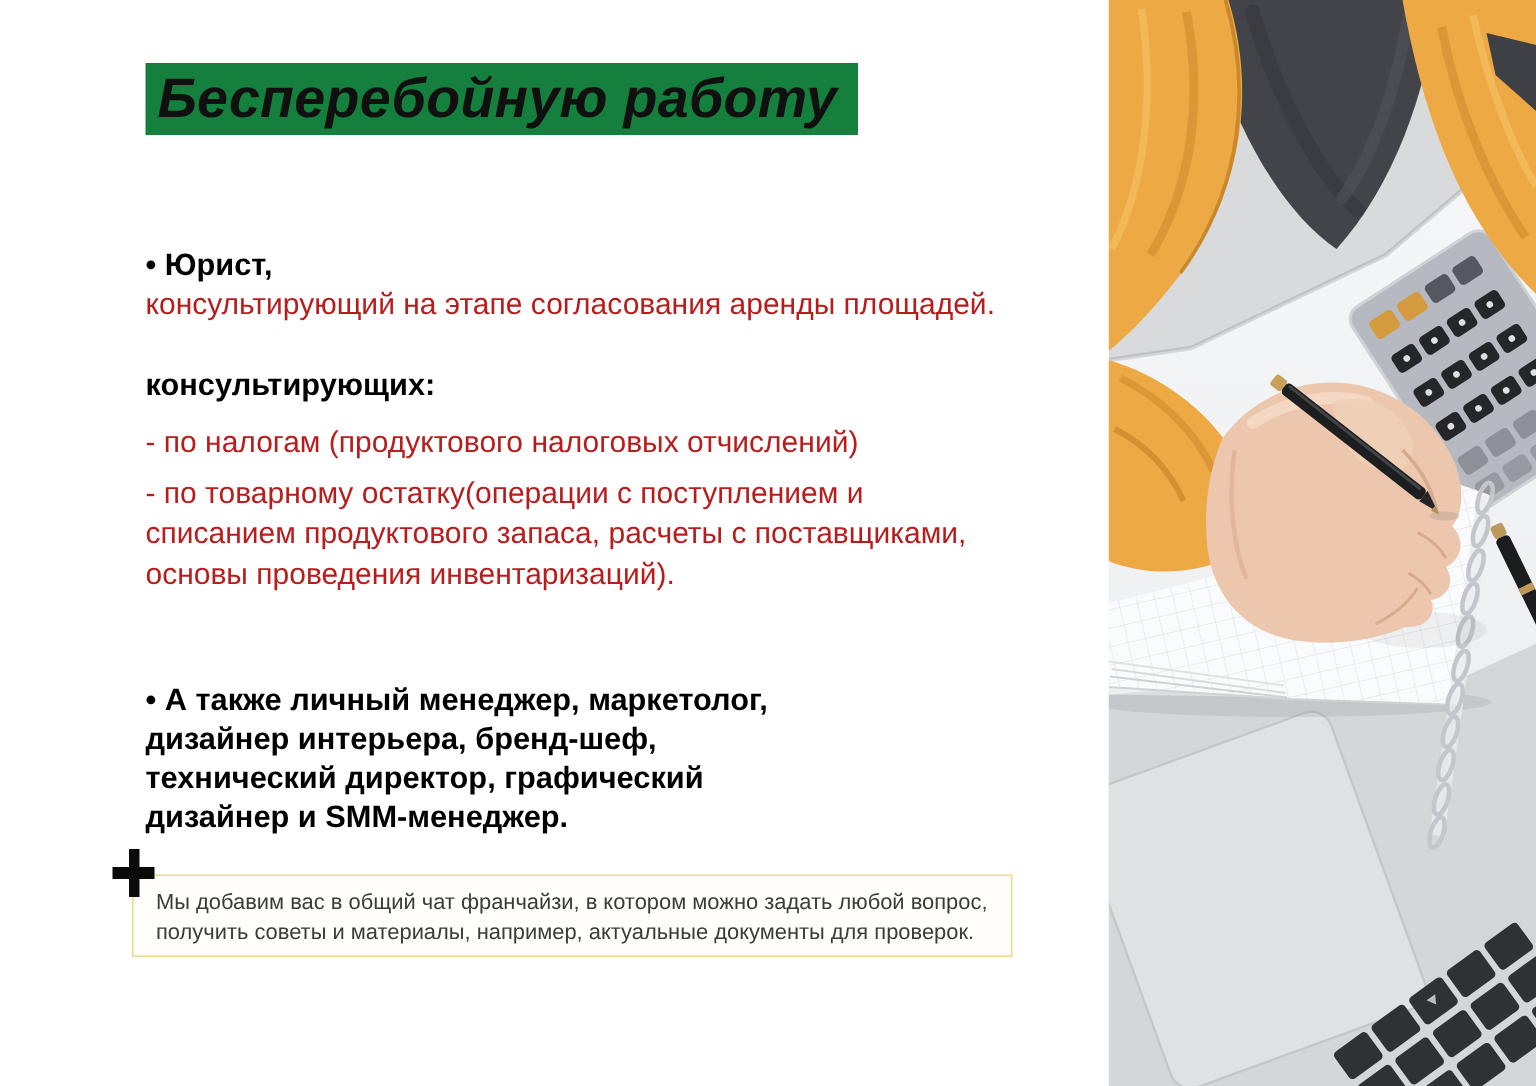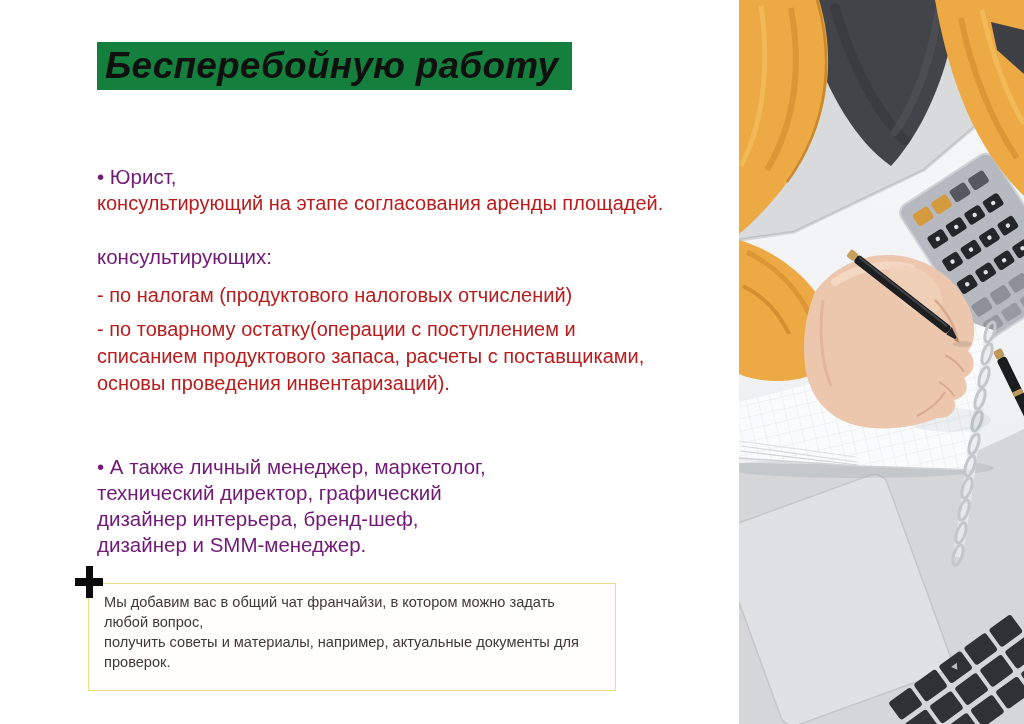--- a/index.html
+++ b/index.html
@@ -21,35 +21,35 @@
     font-style:italic;
     font-weight:800;
     font-size:37px;
     line-height:40px;
     letter-spacing:0.2px;
     padding:4px 14px 4px 8px;
   }
 
   
   .item { position:absolute; left:97px; width:645px; color:#1e1e1e; }
-  .b { font-weight:400; font-size:20.5px; line-height:26px; color:#701a75; }
+  .b { font-weight:700; font-size:20.5px; line-height:26px; color:#000000; }
   .r { font-weight:400; font-size:20px;   line-height:27px; color:#b91c1c; }
   .item1 { top:163px; }
   .item1 .b { line-height:27px; }
   .item2 { top:244px; }
   .item2 .sub1 { margin-top:12px; }
   .item2 .sub2 { margin-top:7px; }
   .item3 { top:454px; }
 
   
   .note {
-    position:absolute; left:88px; top:583px; width:528px;
+    position:absolute; left:88px; top:583px; width:587px;
     background:#fffefb;
     border:1.5px solid #EED98B;
-    padding:8px 15px 18px;
+    padding:8px 15px 5px;
     font-size:14.6px; line-height:20px; color:#3b3b3b;
   }
   .plus { position:absolute; left:75px; top:566px; width:28px; height:32px; z-index:3; }
   .plus::before { content:""; position:absolute; left:10.5px; top:0; width:7.5px; height:32px; background:#0a0a0a; }
   .plus::after  { content:""; position:absolute; left:0; top:12px; width:28px; height:7.5px; background:#0a0a0a; }
 
   
   .photo { position:absolute; left:739px; top:0; width:285px; height:724px; overflow:hidden; }
   .photo svg { display:block; }
 </style>
@@ -74,22 +74,22 @@
     </div>
     <div class="sub2">
       <div class="r">- по товарному остатку(операции с поступлением и</div>
       <div class="r">списанием продуктового запаса, расчеты с поставщиками,</div>
       <div class="r">основы проведения инвентаризаций).</div>
     </div>
   </div>
 
   <div class="item item3">
     <div class="b">• А также личный менеджер, маркетолог,</div>
+    <div class="b">дизайнер интерьера, бренд-шеф,</div>
     <div class="b">технический директор, графический</div>
-    <div class="b">дизайнер интерьера, бренд-шеф,</div>
     <div class="b">дизайнер и SMM-менеджер.</div>
   </div>
 
   <span class="plus"></span>
   <div class="note">
     <div>Мы добавим вас в общий чат франчайзи, в котором можно задать любой вопрос,</div>
     <div>получить советы и материалы, например, актуальные документы для проверок.</div>
   </div>
 
   <div class="photo">

